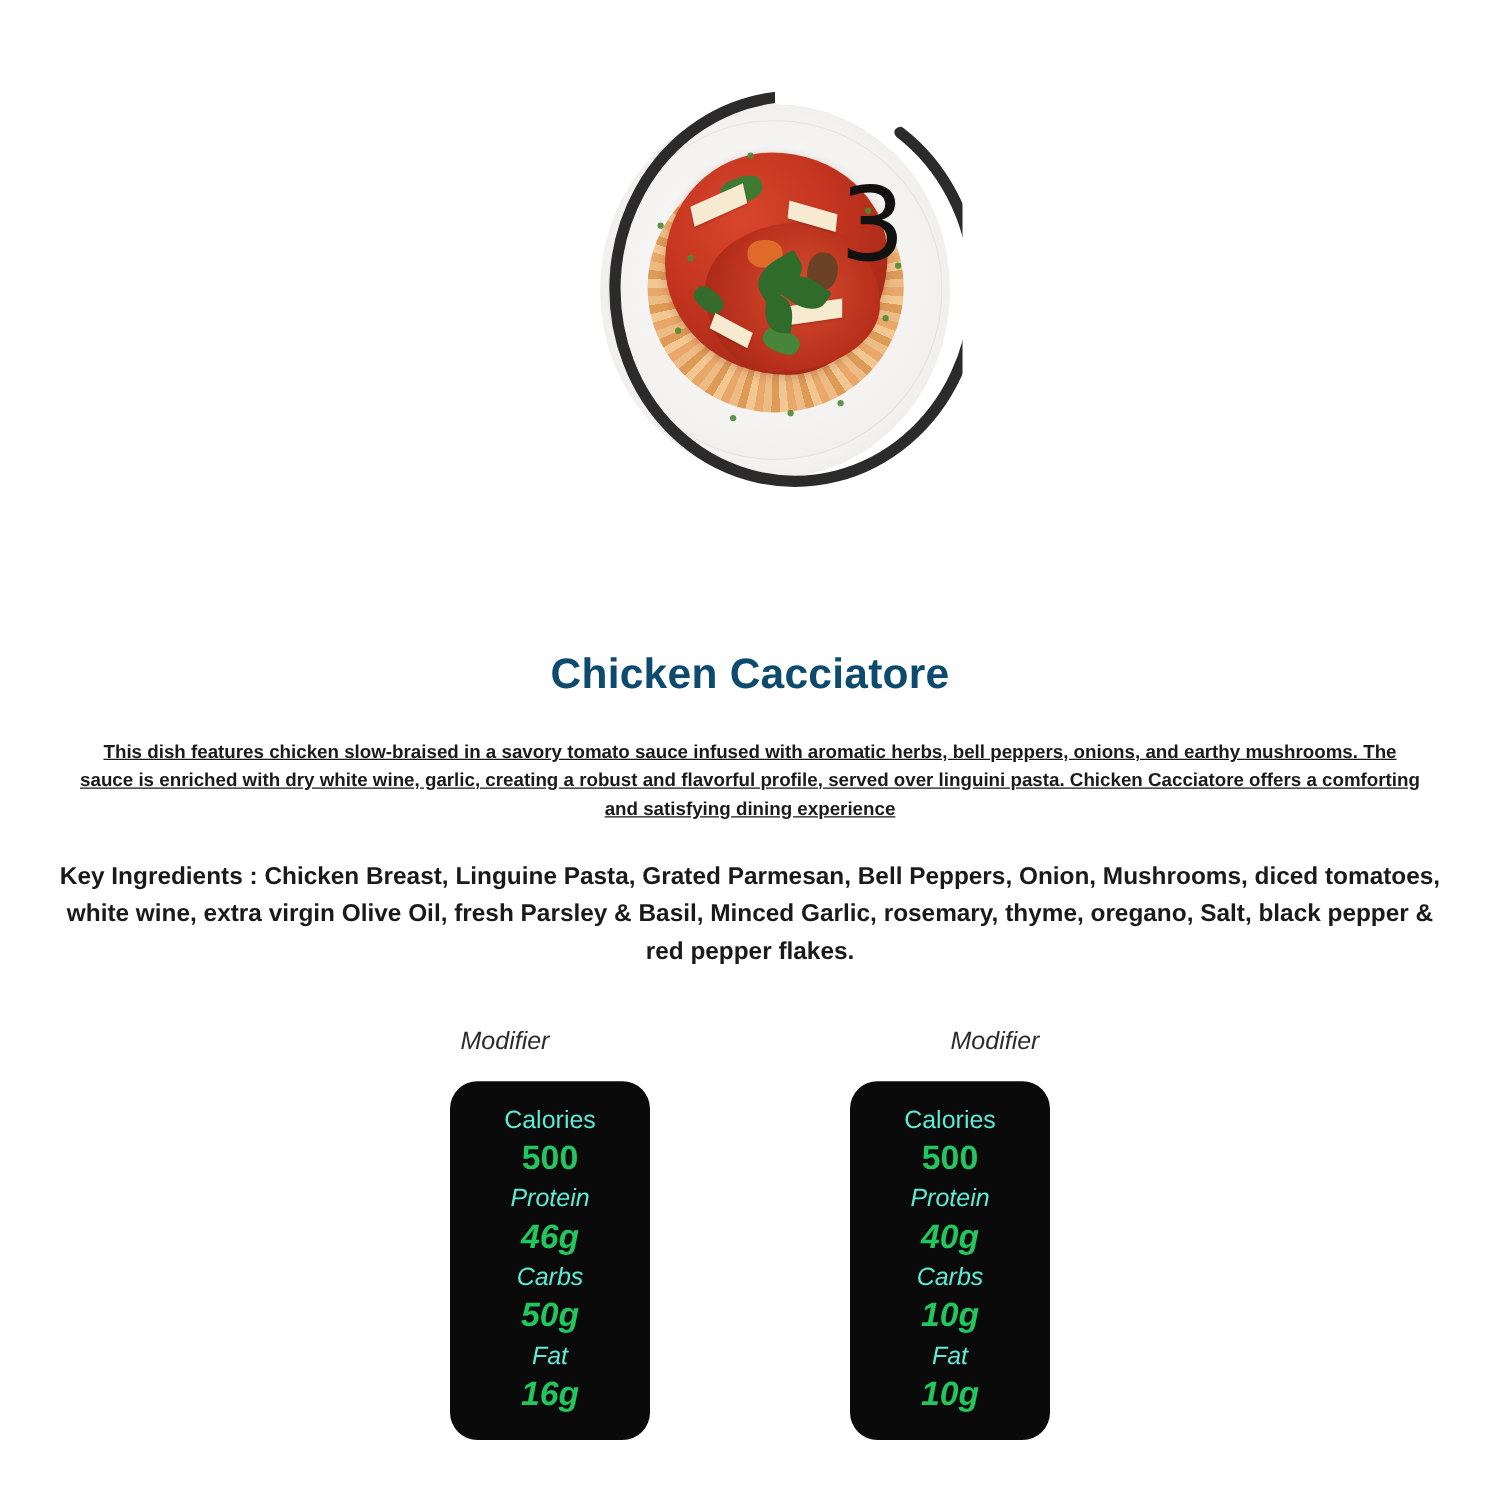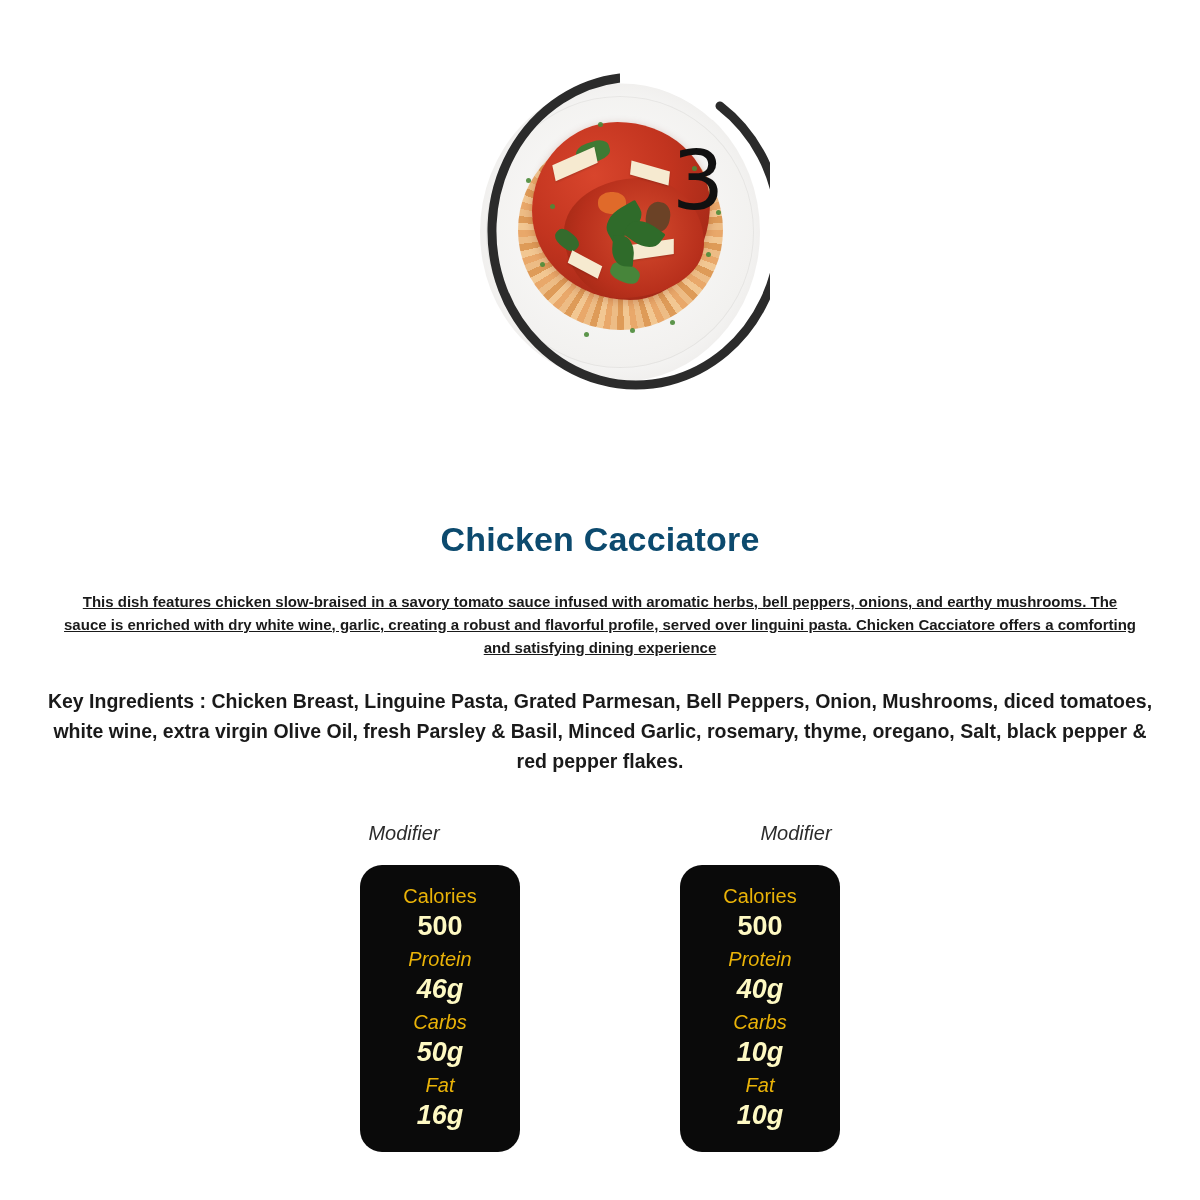--- a/index.html
+++ b/index.html
@@ -231,28 +231,28 @@
     color: #ffffff;
     text-align: center;
   }
 
   .nutri-row + .nutri-row { margin-top: 2px; font-style: italic; }
 
   .nutri-key {
     font-size: 20px;
     font-weight: 400;
     line-height: 1.35;
-    color: #eab308;
+    color: #5eead4;
   }
 
   .nutri-val {
     font-size: 27px;
     font-weight: 700;
     line-height: 1.25;
-    color: #fef9c3;
+    color: #22c55e;
   }
 </style>
 </head>
 <body>
 
 <div class="page">
 
   <div class="hero">
     <div class="plate-wrap">
       <div class="plate-clip">

